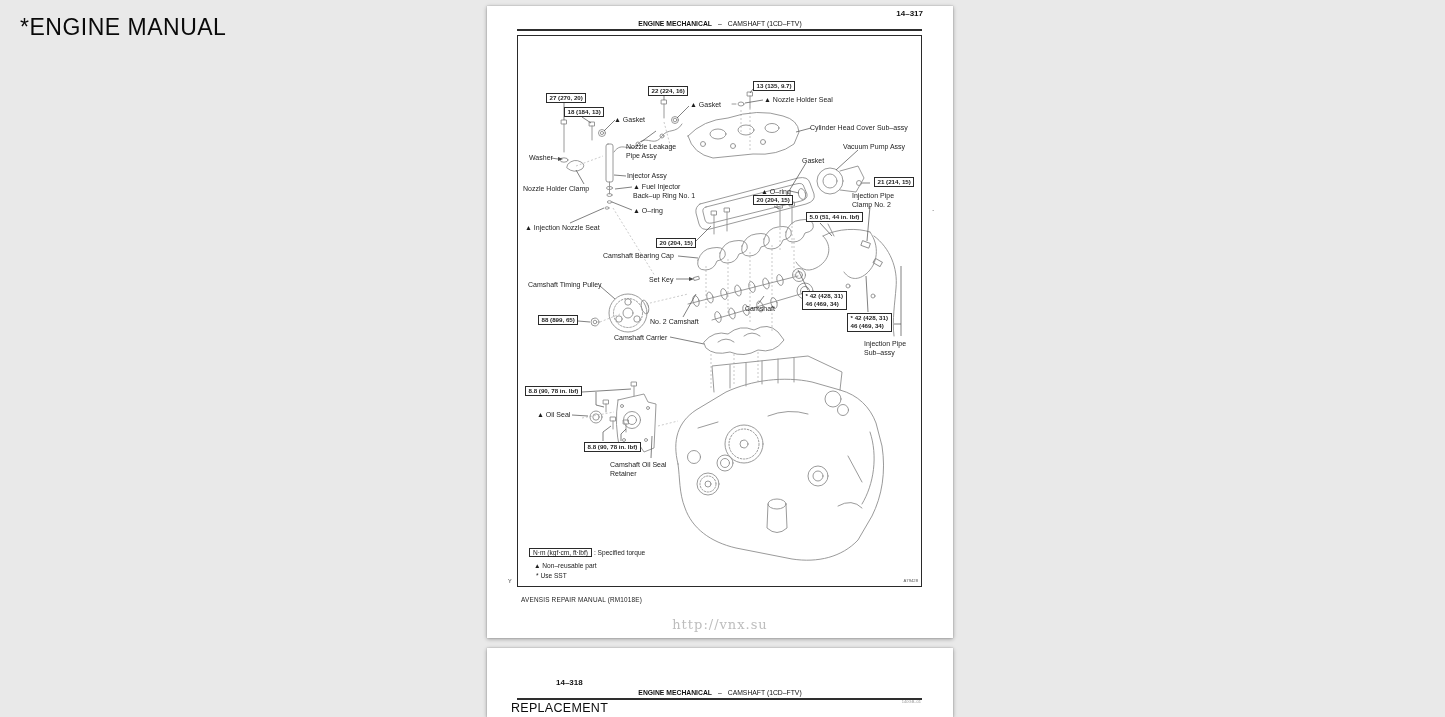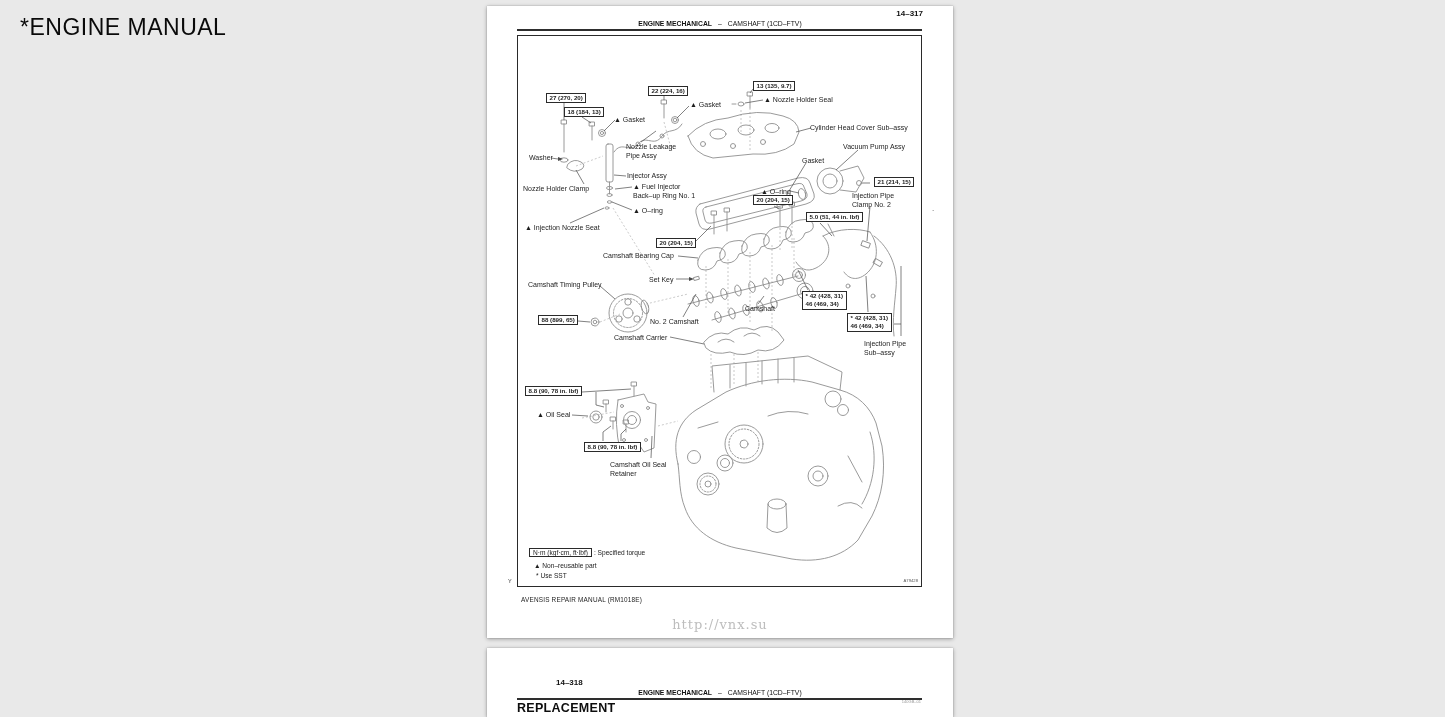--- a/index.html
+++ b/index.html
@@ -47,21 +47,21 @@
   .legend-line{position:absolute;z-index:2;font-size:6.6px;color:#1c1c1c;}
   .figcode{position:absolute;right:3px;bottom:3px;z-index:2;font-size:4.2px;color:#555;}
   .margin-mark{position:absolute;left:21px;top:572px;font-size:5.5px;color:#333;}
   .footer-txt{position:absolute;left:34px;top:590px;font-size:6.4px;color:#222;letter-spacing:.2px;}
   .watermark{
     position:absolute;left:0;top:611px;width:100%;text-align:center;
     font-family:"DejaVu Serif",serif;font-size:13px;color:#bdbdbd;letter-spacing:1px;
   }
   .stray{position:absolute;left:445px;top:198px;font-size:8px;color:#444;}
   .doccode{position:absolute;right:32px;top:51px;font-size:4px;color:#999;}
-  .sect-title{position:absolute;left:30px;top:53px;font-size:12.5px;font-weight:bold;color:#0d0d0d;letter-spacing:.3px;}
+  .sect-title{position:absolute;left:24px;top:53px;font-size:12.5px;font-weight:normal;color:#0d0d0d;letter-spacing:.3px;}
 </style>
 </head>
 <body>
 
 <div class="sample-title">*ENGINE MANUAL</div>
 
 <div class="page" id="page1">
   <div class="pgnum" style="right:30px;top:3px;">14–317</div>
   <div class="hdr" style="top:14px;">
     <span class="sec">ENGINE MECHANICAL</span><span class="dash">–</span><span>CAMSHAFT (1CD–FTV)</span>

